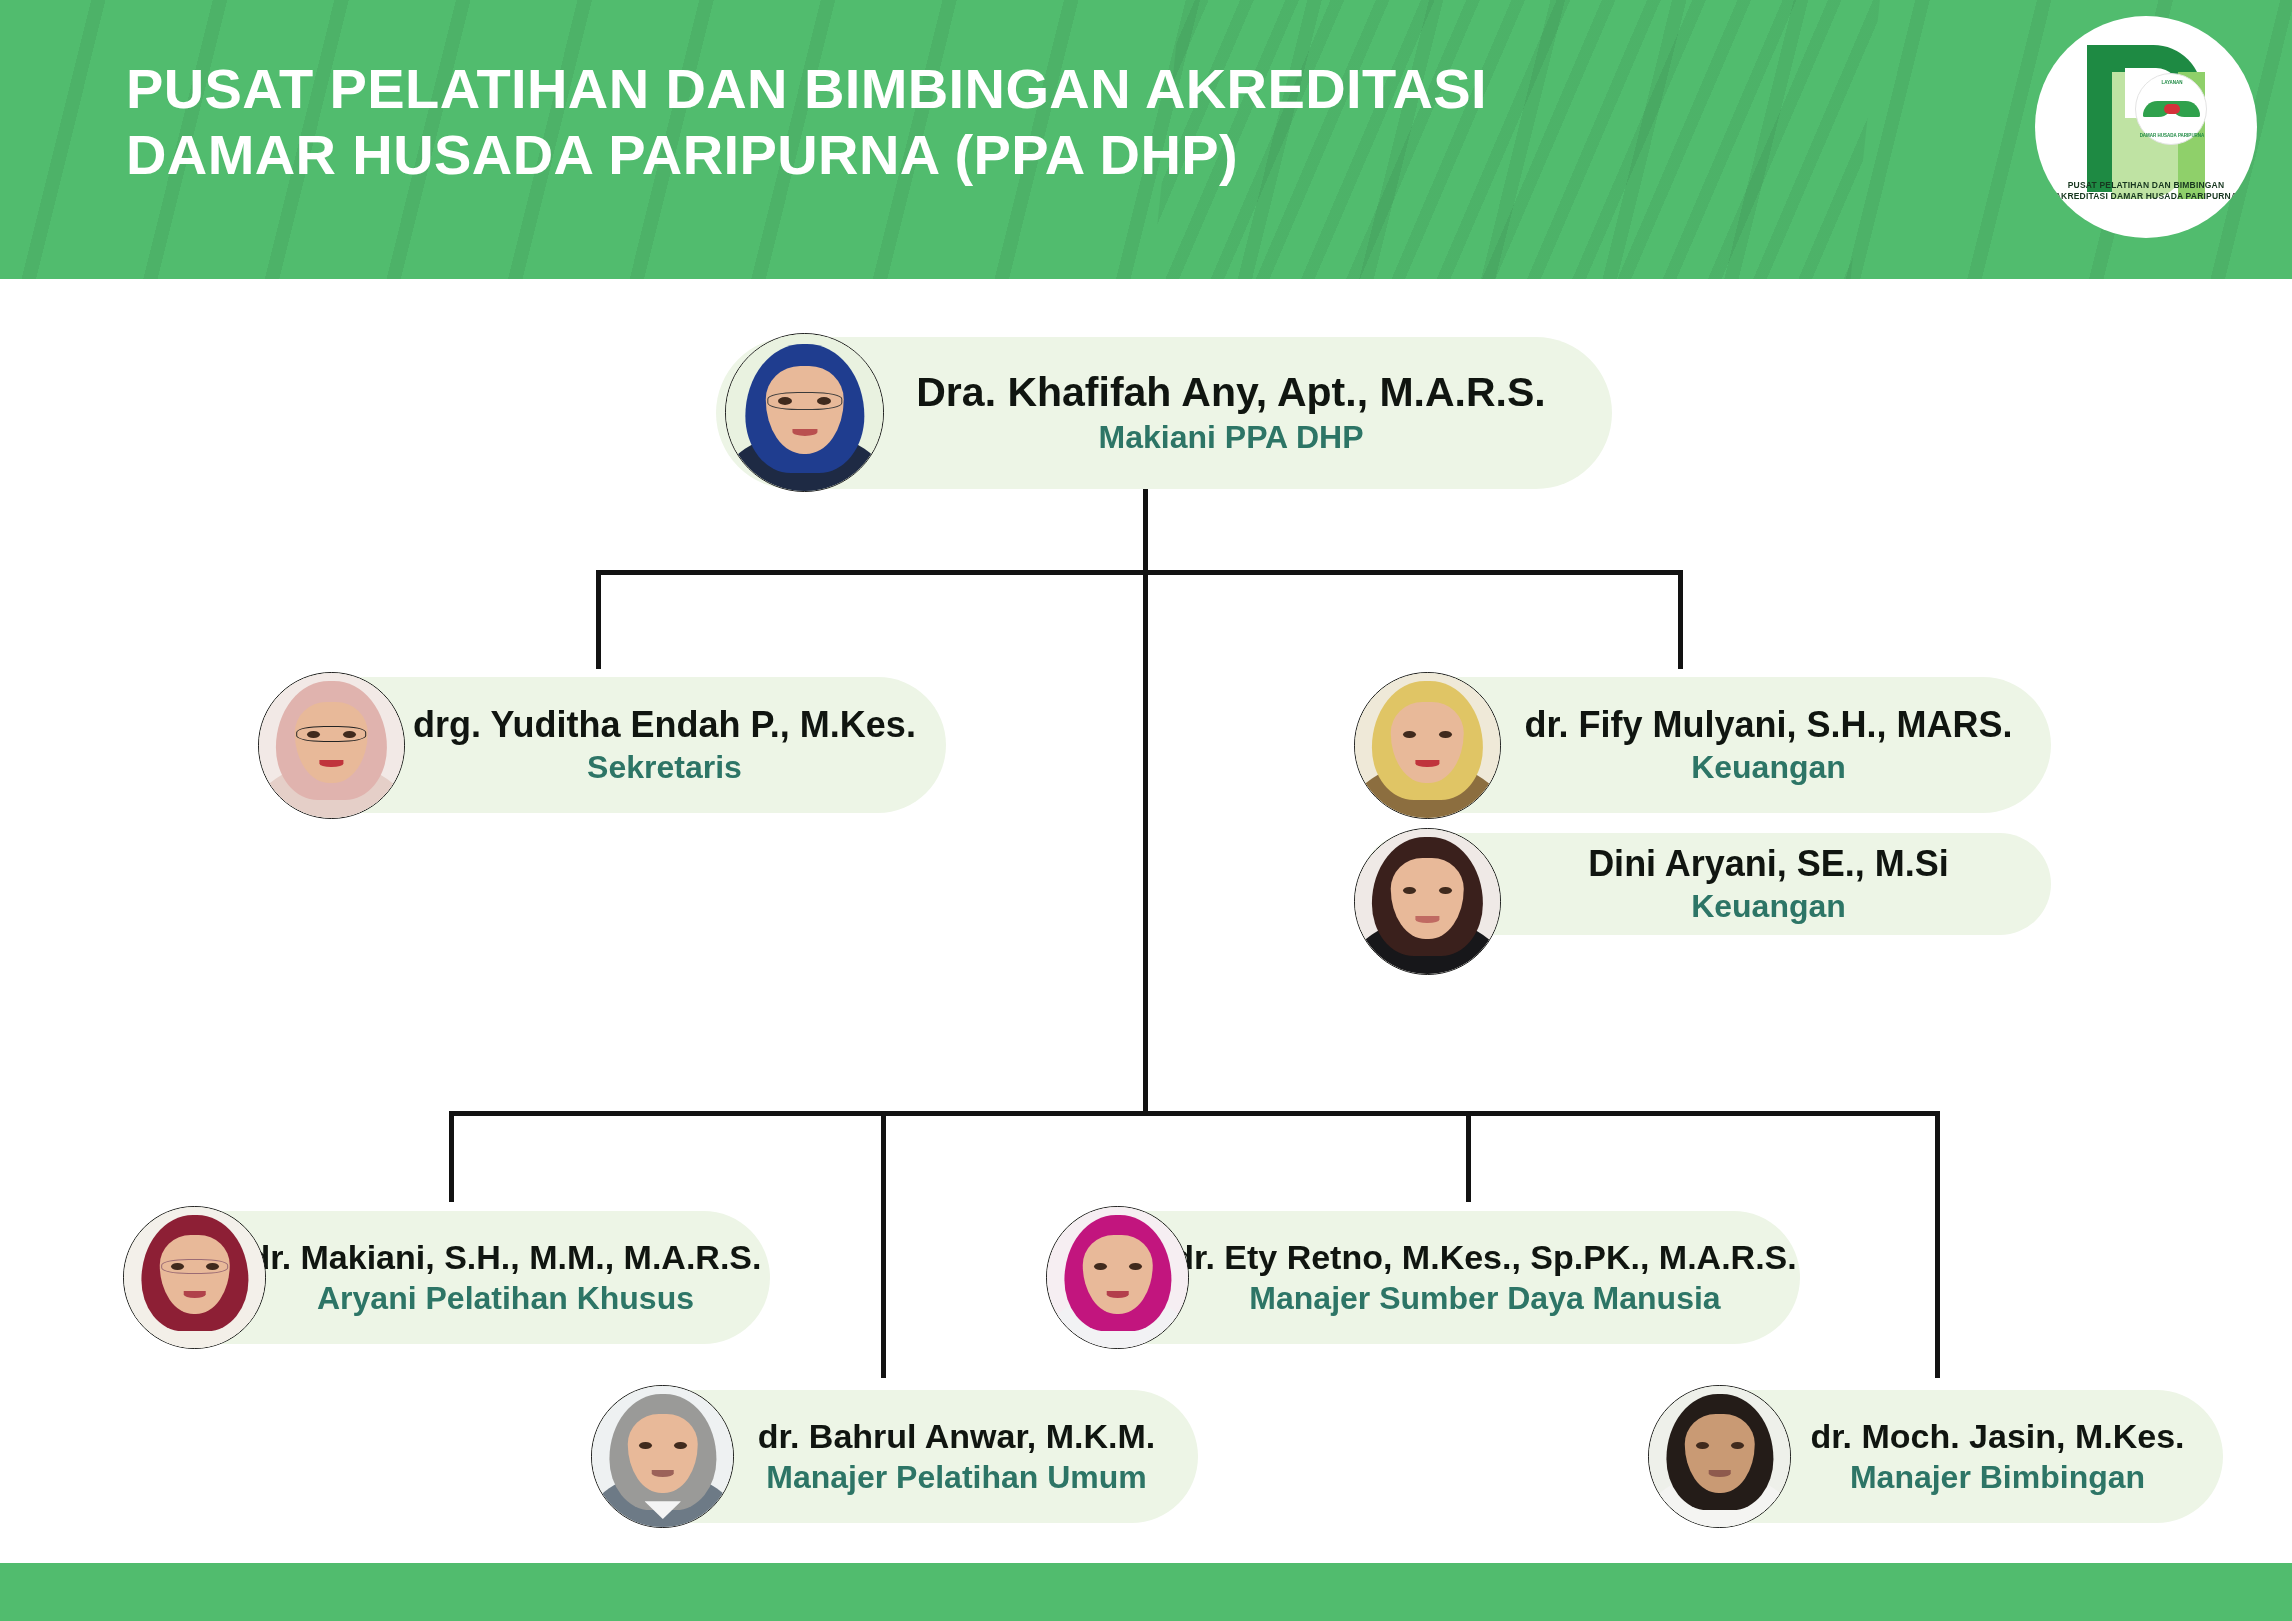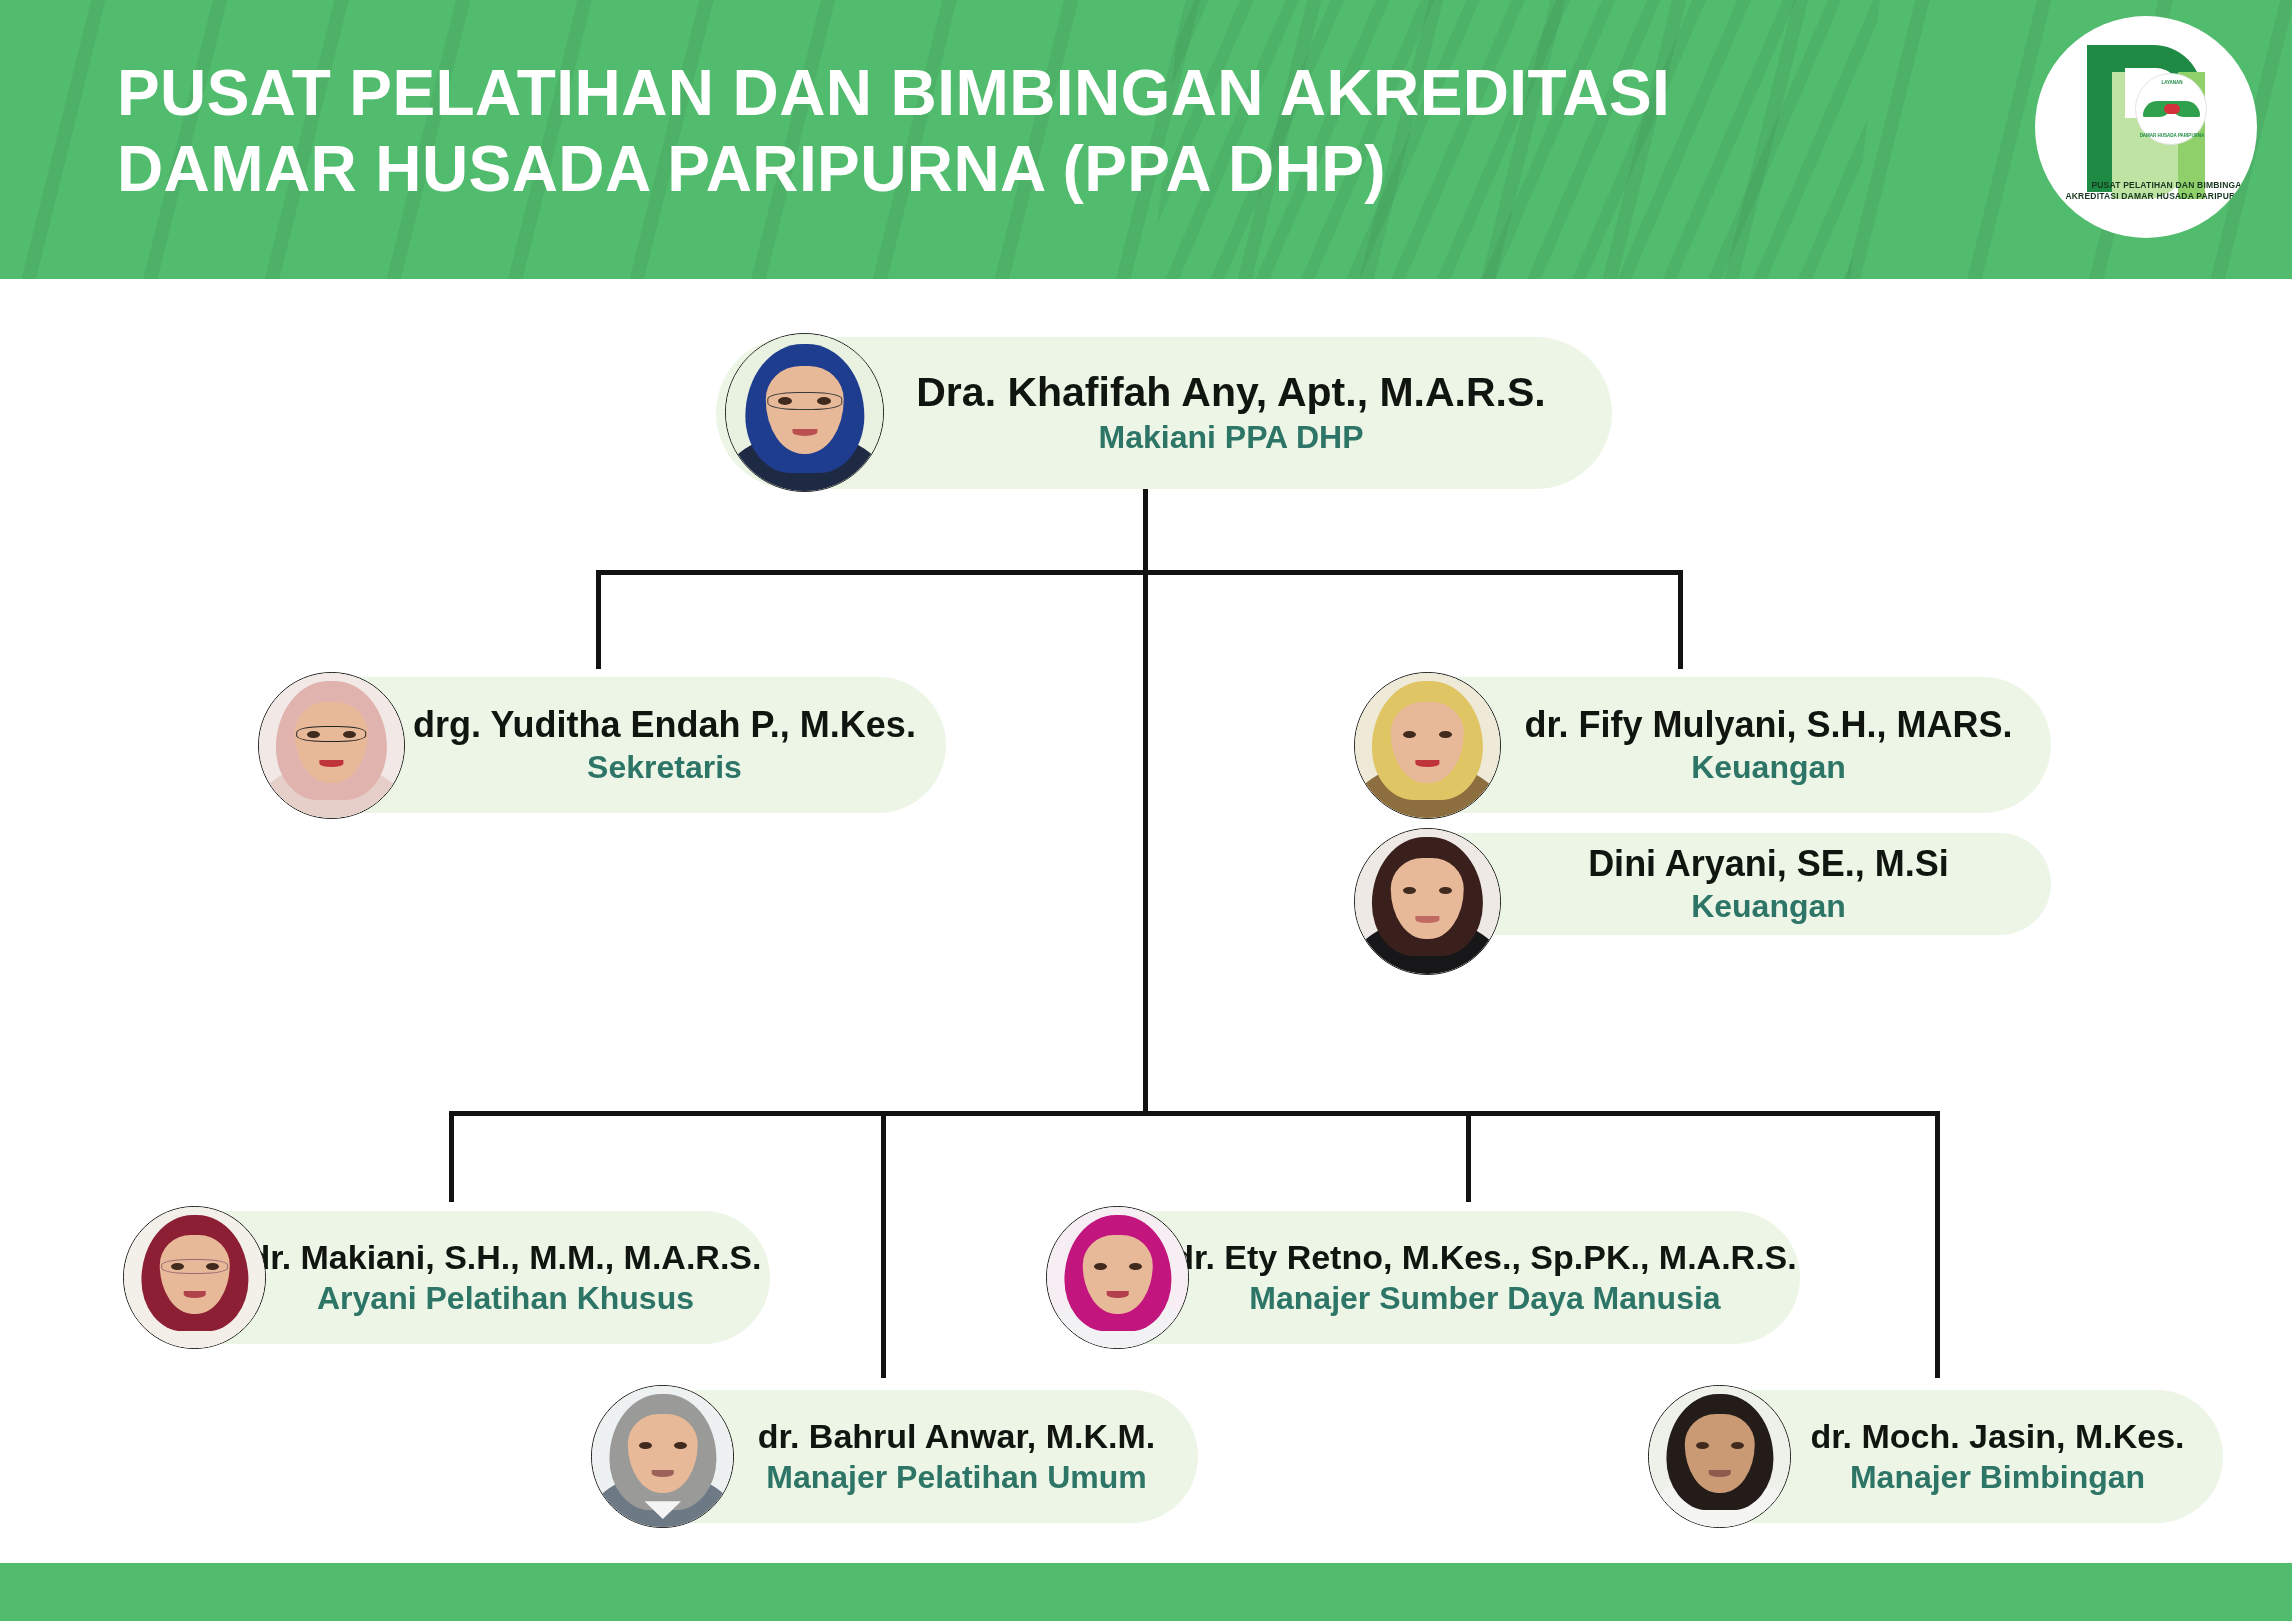--- a/index.html
+++ b/index.html
@@ -41,24 +41,24 @@
       repeating-linear-gradient(108deg,
         rgba(255,255,255,0) 0px,
         rgba(255,255,255,0) 30px,
         rgba(0,0,0,0.05) 30px,
         rgba(0,0,0,0.05) 43px);
     transform: skewX(-6deg);
     pointer-events: none;
   }
   .header-title {
     position: absolute;
-    left: 117px; top: 56px;
+    left: 126px; top: 56px;
     width: 1845px;
     color: #ffffff;
-    font-size: 64px;
+    font-size: 56px;
     font-weight: bold;
     line-height: 1.18;
     letter-spacing: 0.4px;
     text-transform: uppercase;
     white-space: pre-line;
   }
 
   
   .logo {
     position: absolute;
@@ -139,21 +139,21 @@
     width: 72px;
     text-align: center;
     font-size: 4.5px;
     color: #1e8a43;
     font-weight: bold;
   }
   .logo-caption {
     position: absolute;
     left: 9px; bottom: 36px;
     width: 204px;
-    text-align: right;
+    text-align: center;
     font-size: 8.5px;
     font-weight: bold;
     color: #17361f;
     line-height: 1.3;
     letter-spacing: 0.2px;
     white-space: pre-line;
   }
 
   
   .footer {

